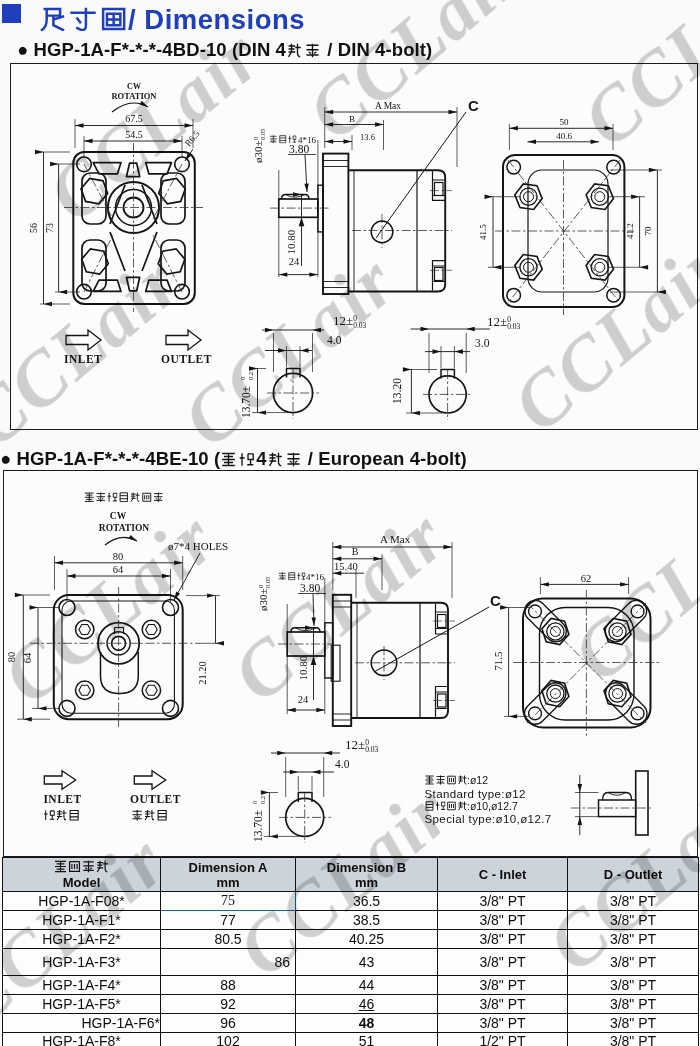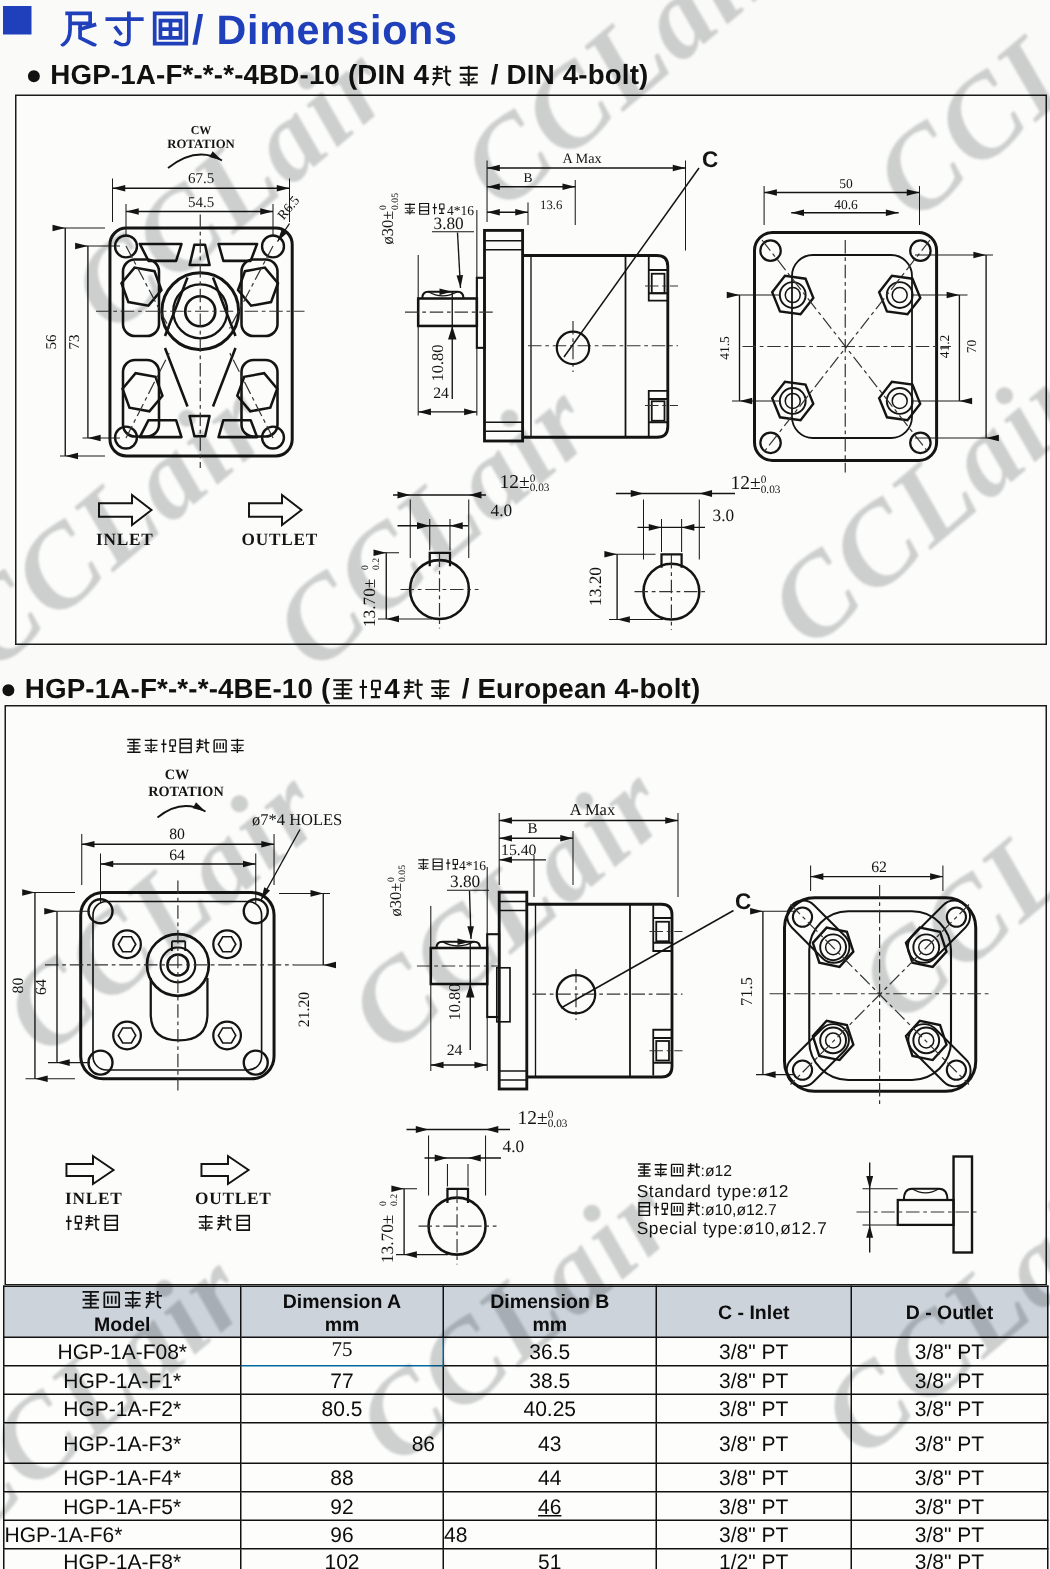--- a/index.html
+++ b/index.html
@@ -868,23 +868,23 @@
         <td style="border:1px solid #111;text-align:center;padding:0;">3/8" PT</td>
       </tr>
  <tr style="height:19px;">
         <td style="border:1px solid #111;text-align:center;padding:0;">HGP-1A-F5*</td>
         <td style="border:1px solid #111;text-align:center;padding:0;">92</td>
         <td style="border:1px solid #111;text-align:center;padding:0;text-decoration:underline;">46</td>
         <td style="border:1px solid #111;text-align:center;padding:0;">3/8" PT</td>
         <td style="border:1px solid #111;text-align:center;padding:0;">3/8" PT</td>
       </tr>
  <tr style="height:19px;">
-        <td style="border:1px solid #111;text-align:left;padding:0;">HGP-1A-F6*</td>
+        <td style="border:1px solid #111;text-align:right;padding:0;">HGP-1A-F6*</td>
         <td style="border:1px solid #111;text-align:center;padding:0;">96</td>
-        <td style="border:1px solid #111;padding:0;">48</td>
+        <td style="border:1px solid #111;text-align:center;padding:0;font-weight:bold;">48</td>
         <td style="border:1px solid #111;text-align:center;padding:0;">3/8" PT</td>
         <td style="border:1px solid #111;text-align:center;padding:0;">3/8" PT</td>
       </tr>
  <tr style="height:14px;">
         <td style="border:1px solid #111;text-align:center;padding:0;">HGP-1A-F8*</td>
         <td style="border:1px solid #111;text-align:center;padding:0;">102</td>
         <td style="border:1px solid #111;text-align:center;padding:0;">51</td>
         <td style="border:1px solid #111;text-align:center;padding:0;">1/2" PT</td>
         <td style="border:1px solid #111;text-align:center;padding:0;">3/8" PT</td>
       </tr>

